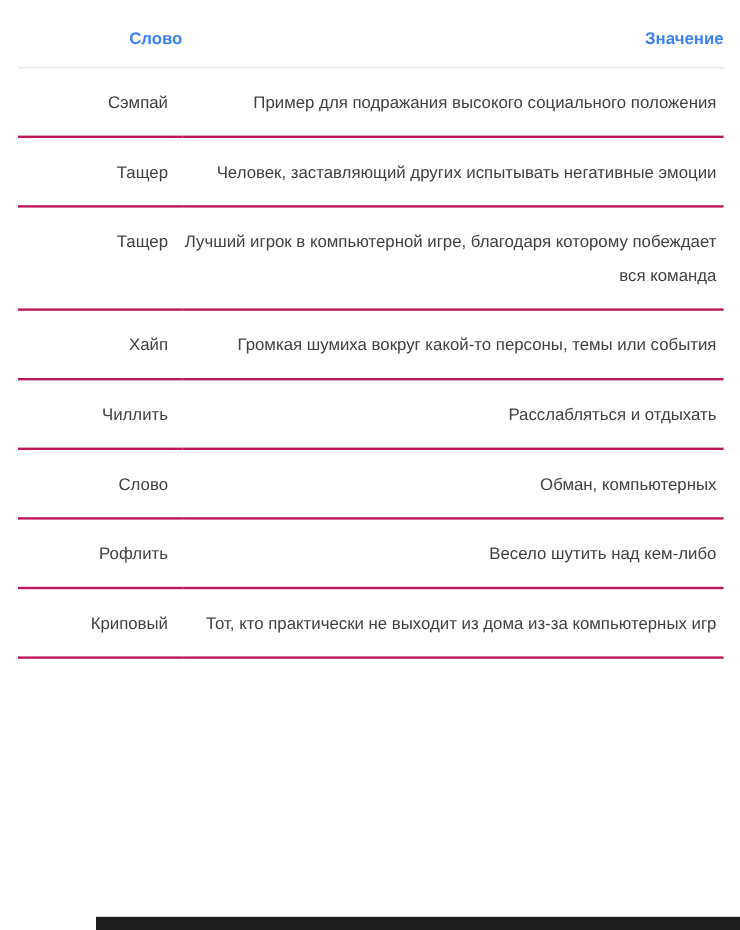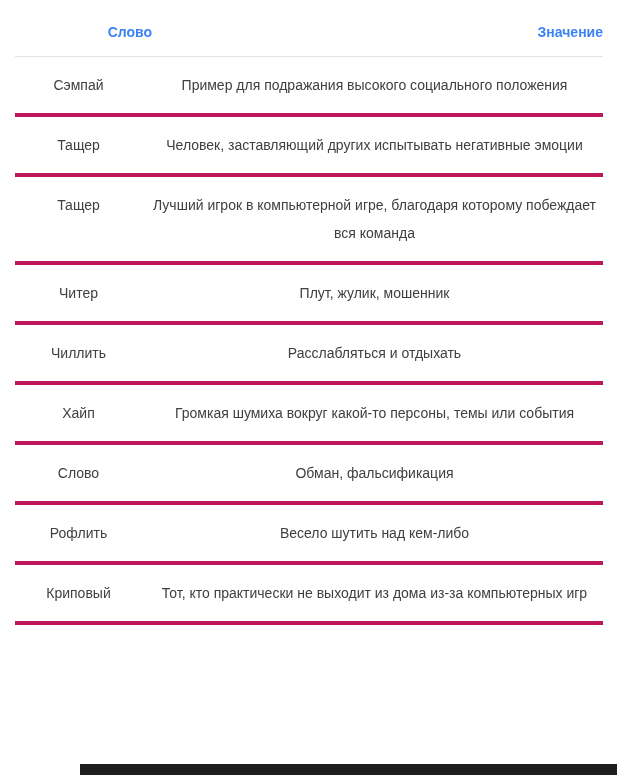--- a/index.html
+++ b/index.html
@@ -31,22 +31,22 @@
     border-bottom: 1px solid #e3e3e3;
     vertical-align: middle;
   }
   table.glossary th.word-col { width: 137px; }
   table.glossary td {
     font-size: 14px;
     line-height: 28px;
     color: #404040;
     vertical-align: top;
     padding: 14px 0 14px 0;
-    border-bottom: 4px solid #be185d;
-    text-align: center;
+    border-bottom: 2px solid #be185d;
+    text-align: right;
   }
   table.glossary td.word-cell {
     padding-left: 2px;
     padding-right: 12px;
   }
   table.glossary td.meaning-cell {
     padding-right: 6px;
   }
   .bottom-banner-edge {
     position: absolute;
@@ -75,34 +75,30 @@
         </tr>
         <tr>
           <td class="word-cell">Тащер</td>
           <td class="meaning-cell">Человек, заставляющий других испытывать негативные эмоции</td>
         </tr>
         <tr>
           <td class="word-cell">Тащер</td>
           <td class="meaning-cell">Лучший игрок в компьютерной игре, благодаря которому побеждает вся команда</td>
         </tr>
         <tr>
-          <td class="word-cell">Читер</td>
-          <td class="meaning-cell">Плут, жулик, мошенник</td>
+          <td class="word-cell">Хайп</td>
+          <td class="meaning-cell">Громкая шумиха вокруг какой-то персоны, темы или события</td>
         </tr>
         <tr>
           <td class="word-cell">Чиллить</td>
           <td class="meaning-cell">Расслабляться и отдыхать</td>
         </tr>
         <tr>
-          <td class="word-cell">Хайп</td>
-          <td class="meaning-cell">Громкая шумиха вокруг какой-то персоны, темы или события</td>
-        </tr>
-        <tr>
           <td class="word-cell">Слово</td>
-          <td class="meaning-cell">Обман, фальсификация</td>
+          <td class="meaning-cell">Обман, компьютерных</td>
         </tr>
         <tr>
           <td class="word-cell">Рофлить</td>
           <td class="meaning-cell">Весело шутить над кем-либо</td>
         </tr>
         <tr>
           <td class="word-cell">Криповый</td>
           <td class="meaning-cell">Тот, кто практически не выходит из дома из-за компьютерных игр</td>
         </tr>
       </tbody>

